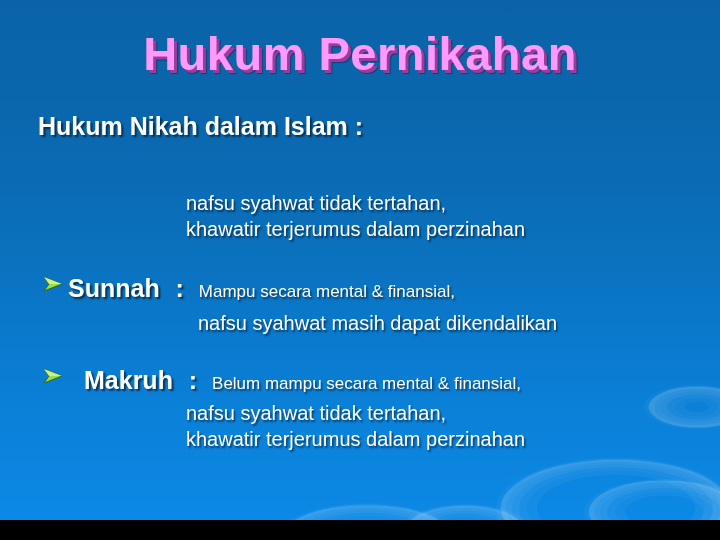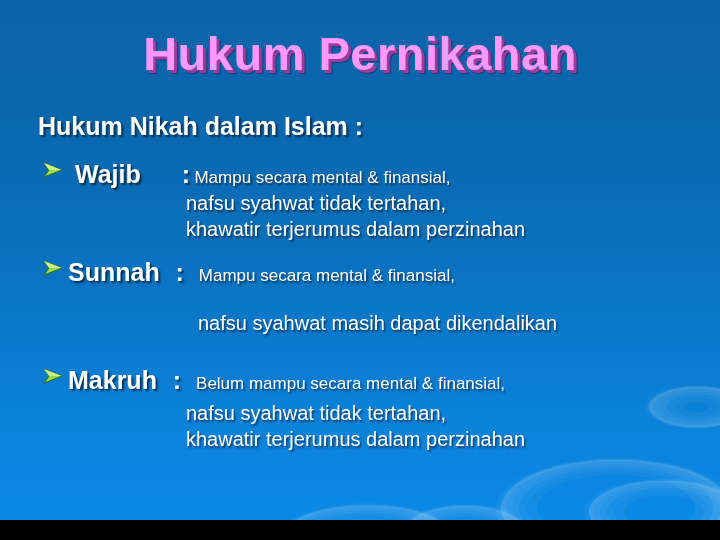--- a/index.html
+++ b/index.html
@@ -123,36 +123,24 @@
     <div class="ripple" style="left:276px; top:452px; width:180px; height:180px;"></div>
     <div class="ripple" style="left:588px; top:436px; width:150px; height:150px;"></div>
     <div class="ripple" style="left:176px; top:486px; width:150px; height:150px;"></div>
     <div class="ripple" style="left:404px; top:470px; width:120px; height:120px;"></div>
   </div>
 
   <div id="title">Hukum Pernikahan</div>
 
   <div id="subtitle">Hukum Nikah dalam Islam :</div>
 
-  <div class="item" style="left:42px; top:160px;">
-    <span class="bullet">
-      <svg width="22" height="20" viewBox="0 0 22 20" aria-hidden="true">
-        <polygon points="2,3 20,10 2,17 7,10" fill="#9ade4a" stroke="#2e6b18" stroke-width="1"></polygon>
-        <polygon points="2,3 20,10 7,10" fill="#cdf08a"></polygon>
-      </svg>
-    </span>
-    <span class="term" style="margin-left:33px;">Wajib</span>
-    <span class="gap" style="width:32px;"></span>
-    <span class="colon">:</span>
-    <span class="desc">Mampu secara mental &amp; finansial,</span>
-  </div>
   <div class="cont" style="left:186px; top:192px;">nafsu syahwat tidak tertahan,</div>
   <div class="cont" style="left:186px; top:218px;">khawatir terjerumus dalam perzinahan</div>
 
-  <div class="item" style="left:42px; top:258px;">
+  <div class="item" style="left:42px; top:274px;">
     <span class="bullet">
       <svg width="22" height="20" viewBox="0 0 22 20" aria-hidden="true">
         <polygon points="2,3 20,10 2,17 7,10" fill="#9ade4a" stroke="#2e6b18" stroke-width="1"></polygon>
         <polygon points="2,3 20,10 7,10" fill="#cdf08a"></polygon>
       </svg>
     </span>
     <span class="term" style="margin-left:26px;">Sunnah</span>
     <span class="gap" style="width:7px;"></span>
     <span class="colon">:</span>
     <span class="gap" style="width:6px;"></span>
@@ -160,21 +148,21 @@
   </div>
   <div class="cont" style="left:198px; top:312px;">nafsu syahwat masih dapat dikendalikan</div>
 
   <div class="item" style="left:42px; top:366px;">
     <span class="bullet">
       <svg width="22" height="20" viewBox="0 0 22 20" aria-hidden="true">
         <polygon points="2,3 20,10 2,17 7,10" fill="#9ade4a" stroke="#2e6b18" stroke-width="1"></polygon>
         <polygon points="2,3 20,10 7,10" fill="#cdf08a"></polygon>
       </svg>
     </span>
-    <span class="term" style="margin-left:26px;">Makruh</span>
+    <span class="term" style="margin-left:42px;">Makruh</span>
     <span class="gap" style="width:7px;"></span>
     <span class="colon">:</span>
     <span class="gap" style="width:6px;"></span>
     <span class="desc">Belum mampu secara mental &amp; finansial,</span>
   </div>
   <div class="cont" style="left:186px; top:402px;">nafsu syahwat tidak tertahan,</div>
   <div class="cont" style="left:186px; top:428px;">khawatir terjerumus dalam perzinahan</div>
 
 
 </div>

